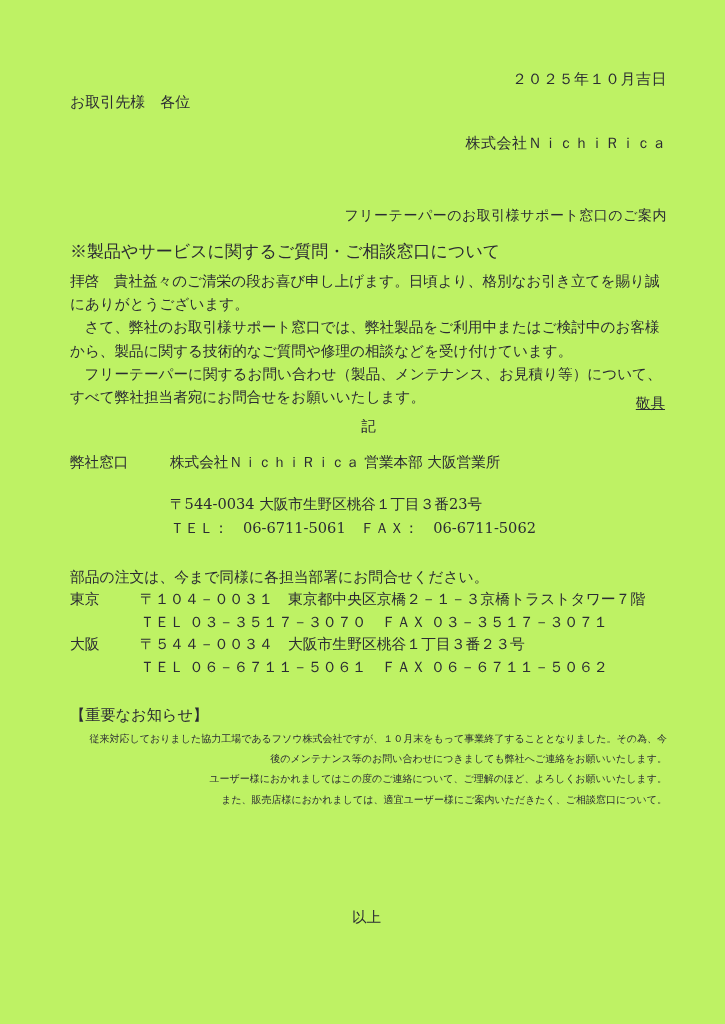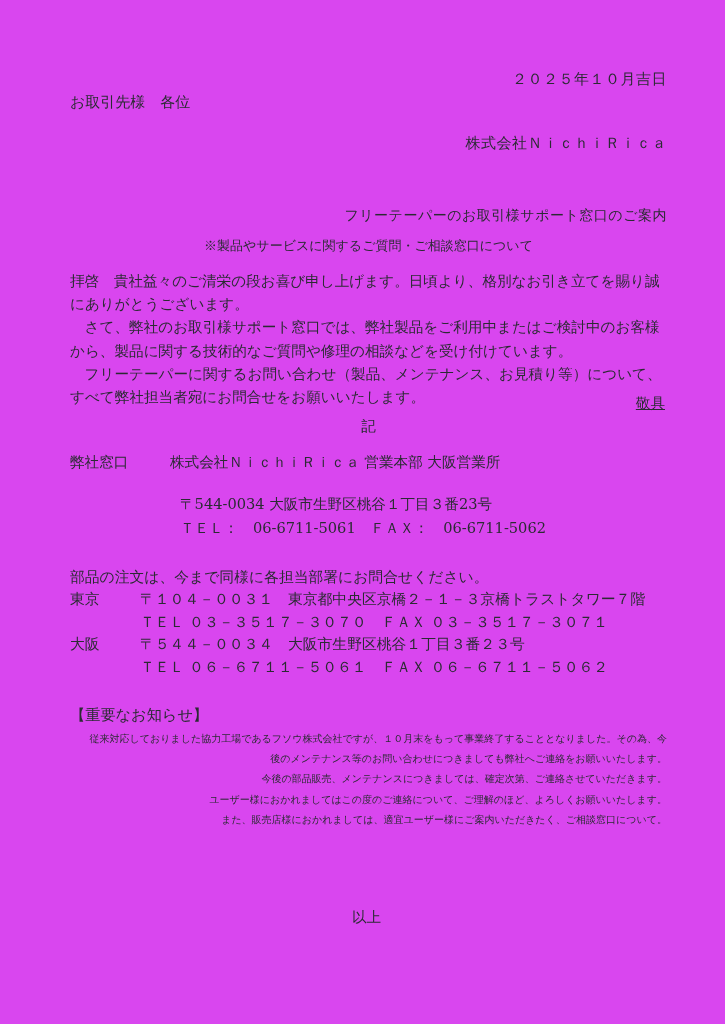--- a/index.html
+++ b/index.html
@@ -4,21 +4,21 @@
 <style>
   html, body {
     margin: 0;
     padding: 0;
     background: #ffffff;
   }
   .page {
     position: relative;
     width: 725px;
     height: 1024px;
-    background: #d946ef;
+    background: #bef264;
     color: #2b2b33;
     font-family: "DejaVu Serif", "Liberation Serif", serif;
     overflow: hidden;
   }
   .abs {
     position: absolute;
     left: 70px;
     right: 58px;
   }
   .page p {
@@ -43,22 +43,21 @@
   }
   .doc-title {
     top: 198px;
     text-align: right;
     font-size: 14px;
     font-weight: normal;
     letter-spacing: 0.5px;
   }
   .doc-subtitle {
     top: 226px;
-    text-align: center;
-    font-size: 13px;
+    font-size: 17px;
     font-weight: normal;
   }
   .greeting {
     top: 269px;
     font-size: 14.6px;
     line-height: 23.2px;
   }
   .keigu {
     top: 394px;
     text-align: right;
@@ -72,21 +71,21 @@
     font-size: 14.6px;
   }
   .contact-row {
     top: 453px;
     display: grid;
     grid-template-columns: 100px 1fr;
     font-size: 14.6px;
   }
   .contact-detail {
     top: 492px;
-    left: 180px;
+    left: 170px;
     font-size: 14.6px;
     line-height: 23.5px;
   }
   .parts {
     top: 566px;
     font-size: 14.8px;
     line-height: 22.4px;
   }
   .office-row {
     display: grid;
@@ -158,20 +157,19 @@
       <span>大阪</span>
       <span>〒５４４－００３４　大阪市生野区桃谷１丁目３番２３号</span>
     </div>
     <p class="office-tel">ＴＥＬ ０６－６７１１－５０６１　ＦＡＸ ０６－６７１１－５０６２</p>
   </div>
 
   <p class="abs notice-heading">【重要なお知らせ】</p>
 
   <div class="abs notice-body">
     <p>　従来対応しておりました協力工場であるフソウ株式会社ですが、１０月末をもって事業終了することとなりました。その為、今後のメンテナンス等のお問い合わせにつきましても弊社へご連絡をお願いいたします。</p>
-    <p>　今後の部品販売、メンテナンスにつきましては、確定次第、ご連絡させていただきます。</p>
     <p>　ユーザー様におかれましてはこの度のご連絡について、ご理解のほど、よろしくお願いいたします。</p>
     <p>　また、販売店様におかれましては、適宜ユーザー様にご案内いただきたく、ご相談窓口について。</p>
   </div>
 
   <p class="abs ijou">以上</p>
 
 </div>
 
 </body></html>

